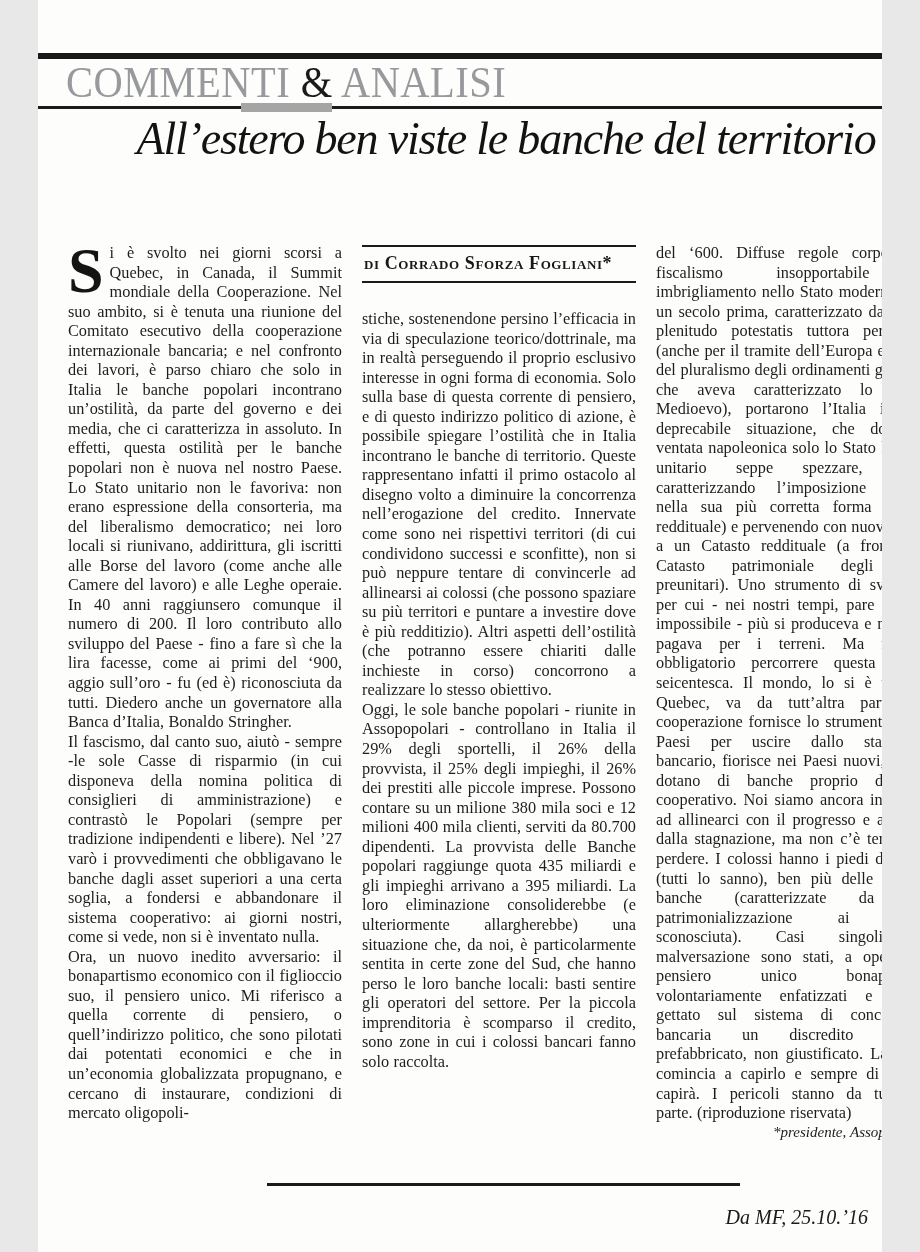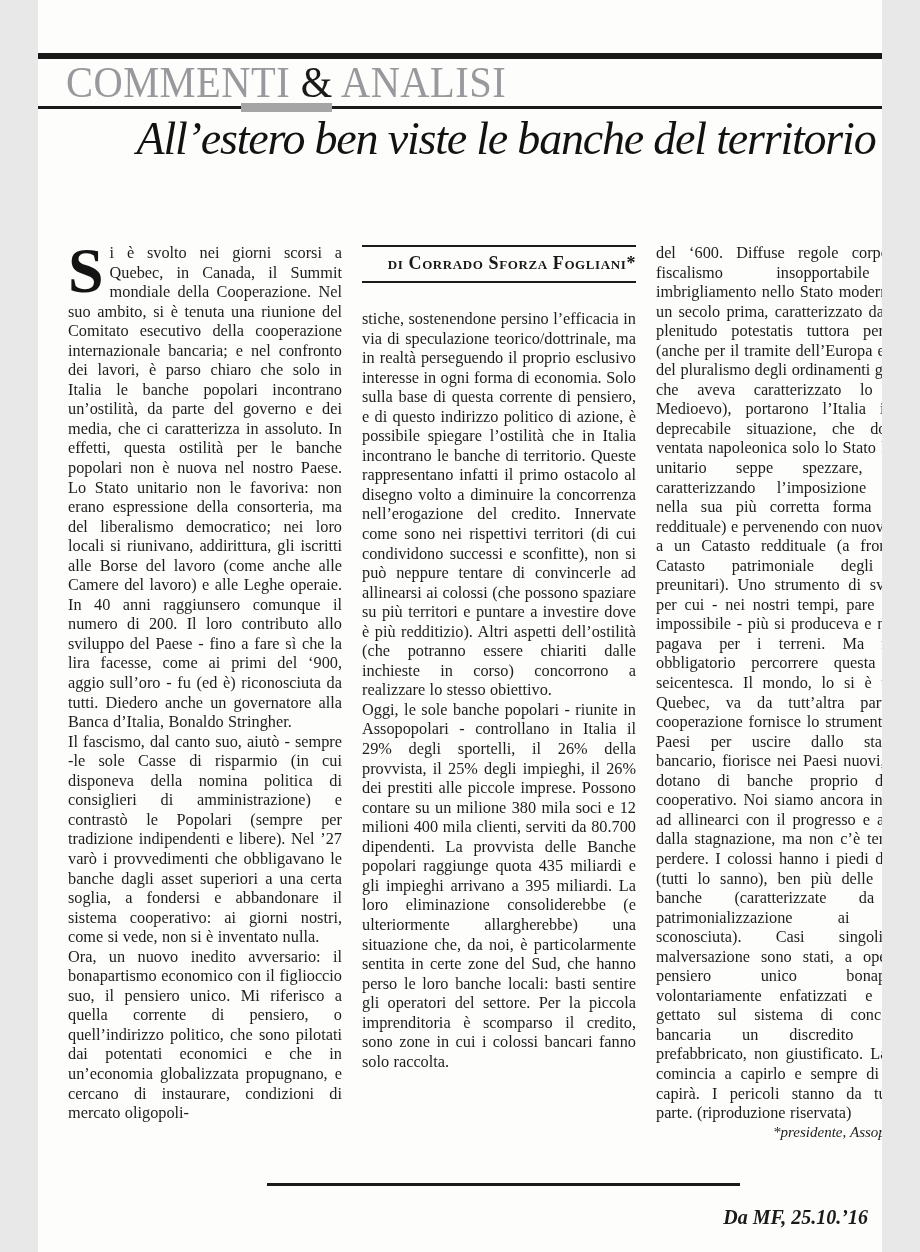--- a/index.html
+++ b/index.html
@@ -47,31 +47,30 @@
     border-top:2.5px solid #1b1b1b;
     border-bottom:2.5px solid #1b1b1b;
     padding:6px 0 7px 2px;
     margin:2px 0 26px 0;
     font-weight:bold;
     font-variant:small-caps;
     font-size:18px;
     letter-spacing:.6px;
     color:#181818;
     white-space:nowrap;
-    text-align:right;
   }
   .signature{
     text-align:right;font-style:italic;
     font-size:15px;line-height:19.55px;color:#1d1d1d;
     margin:0;
   }
   .bottom-rule{position:absolute;left:229px;top:1183px;width:473px;height:3px;background:#1b1b1b;}
   .source-date{
     position:absolute;right:14px;top:1206px;
-    font-weight:bold;font-style:italic;
+    font-weight:normal;font-style:italic;
     font-size:20px;color:#1a1a1a;white-space:nowrap;margin-left:20px;
   }
 </style>
 </head>
 <body>
 
 <div class="page">
 
   <div class="topbar"></div>
 

